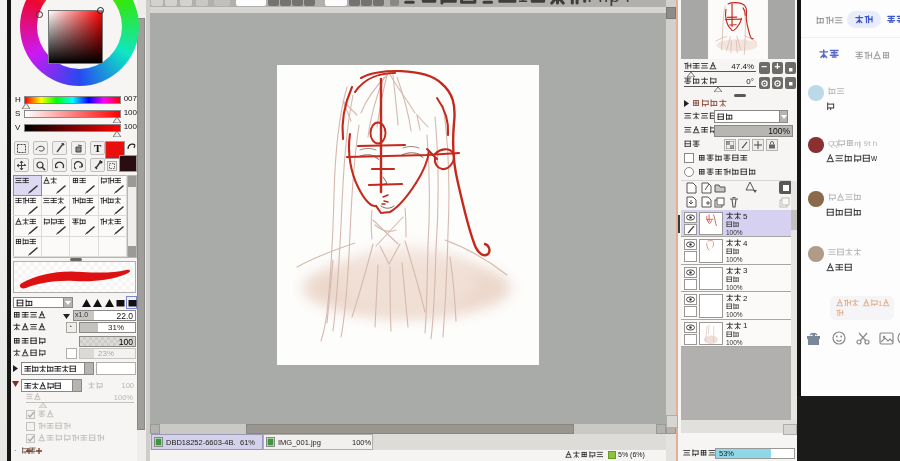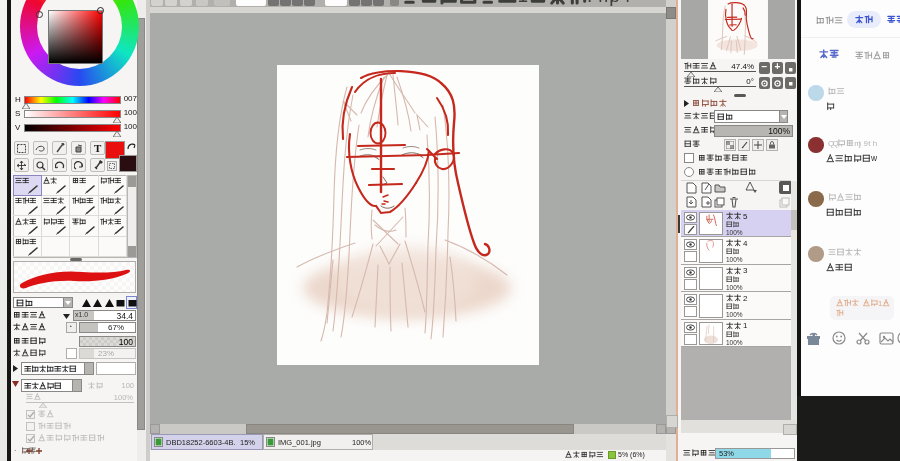--- a/index.html
+++ b/index.html
@@ -270,32 +270,32 @@
     <path d="M9.15,1.50L15.15,1.50M9.15,3.75L15.15,3.75M9.15,6.00L15.15,6.00M12.15,1.50L12.15,6.00" stroke="#111" stroke-width="0.82" stroke-linecap="round" fill="none"></path>
     <path d="M17.55,1.50L23.55,1.50M18.30,3.75L22.80,3.75M17.55,6.00L23.55,6.00" stroke="#111" stroke-width="0.82" stroke-linecap="round" fill="none"></path>
     <path d="M28.95,0.75L26.70,6.00M28.95,0.75L31.20,6.00M27.45,3.75L30.45,3.75M25.95,6.75L31.95,6.75" stroke="#111" stroke-width="0.82" stroke-linecap="round" fill="none"></path>
   </svg>
 <svg class="abs" style="left:63px;top:314px" width="7" height="5">
     <path d="M0,0h7l-3.5,5z" fill="#222"></path>
   </svg>
 <div style="position:absolute;left:73px;top:310px;width:63px;height:11px;background:#fff;border:1px solid #8a8886"></div>
 <div style="position:absolute;left:74px;top:311px;width:20px;height:9px;background:#c8c6c2"></div>
 <div class="abs" style="left:75px;top:311px;font-size:7px;color:#333">x1.0</div>
-<div class="abs" style="left:100px;top:310.5px;width:33px;text-align:right;font-size:8.5px;color:#111">34.4</div>
+<div class="abs" style="left:100px;top:310.5px;width:33px;text-align:right;font-size:8.5px;color:#111">22.0</div>
 <svg style="position:absolute;left:13px;top:323px;overflow:visible;opacity:1.0" width="34" height="9.5" viewBox="0 0 34 9.5">
     <path d="M0.75,2.25L6.75,2.25M3.75,0.75L3.75,6.75M1.50,6.75L3.38,4.50M6.00,6.75L4.12,4.50" stroke="#111" stroke-width="0.82" stroke-linecap="round" fill="none"></path>
     <path d="M12.15,0.75L9.90,6.00M12.15,0.75L14.40,6.00M10.65,3.75L13.65,3.75M9.15,6.75L15.15,6.75" stroke="#111" stroke-width="0.82" stroke-linecap="round" fill="none"></path>
     <path d="M17.55,1.50L23.55,1.50M18.30,3.75L22.80,3.75M17.55,6.00L23.55,6.00" stroke="#111" stroke-width="0.82" stroke-linecap="round" fill="none"></path>
     <path d="M28.95,0.75L26.70,6.00M28.95,0.75L31.20,6.00M27.45,3.75L30.45,3.75M25.95,6.75L31.95,6.75" stroke="#111" stroke-width="0.82" stroke-linecap="round" fill="none"></path>
   </svg>
 <div style="position:absolute;left:66px;top:322px;width:11px;height:11px;background:#f0eeec;border:1px solid #a8a6a2"></div>
 <div class="abs" style="left:68px;top:323px;font-size:7px;color:#555">◔</div>
 <div style="position:absolute;left:79px;top:322px;width:57px;height:11px;background:#fff;border:1px solid #8a8886"></div>
 <div style="position:absolute;left:80px;top:323px;width:18px;height:9px;background:#c4c2be"></div>
-<div class="abs" style="left:98px;top:322.5px;width:26px;text-align:right;font-size:8px;color:#222">67%</div>
+<div class="abs" style="left:98px;top:322.5px;width:26px;text-align:right;font-size:8px;color:#222">31%</div>
 <svg style="position:absolute;left:13px;top:337px;overflow:visible;opacity:1.0" width="34" height="9.5" viewBox="0 0 34 9.5">
     <path d="M1.50,1.50L6.00,1.50M1.50,1.50L1.50,6.00M1.50,6.00L6.00,6.00M6.00,1.50L6.00,6.00M1.50,3.75L6.00,3.75M3.75,1.50L3.75,6.00" stroke="#111" stroke-width="0.82" stroke-linecap="round" fill="none"></path>
     <path d="M9.15,1.50L15.15,1.50M9.15,3.75L15.15,3.75M9.15,6.00L15.15,6.00M12.15,1.50L12.15,6.00" stroke="#111" stroke-width="0.82" stroke-linecap="round" fill="none"></path>
     <path d="M17.93,1.12L23.18,1.12M17.93,1.12L17.93,6.38M23.18,1.12L23.18,6.38M17.93,6.38L23.18,6.38M17.93,3.75L23.18,3.75" stroke="#111" stroke-width="0.82" stroke-linecap="round" fill="none"></path>
     <path d="M26.70,0.75L26.70,6.75M26.70,1.88L31.95,1.88M31.95,1.88L31.95,5.25M26.70,5.25L31.95,5.25M29.33,5.25L29.33,6.75" stroke="#111" stroke-width="0.82" stroke-linecap="round" fill="none"></path>
   </svg>
 <div style="position:absolute;left:79px;top:336px;width:57px;height:11px;background:repeating-conic-gradient(#ceccc8 0% 25%, #dcdad6 0% 50%) 0 0/6px 6px;border:1px solid #8a8886"></div>
 <div class="abs" style="left:105px;top:336.5px;width:28px;text-align:right;font-size:8.5px;color:#000">100</div>
 <svg style="position:absolute;left:13px;top:349px;overflow:visible;opacity:1.0" width="34" height="9.5" viewBox="0 0 34 9.5">
     <path d="M0.75,2.25L6.75,2.25M3.75,0.75L3.75,6.75M1.50,6.75L3.38,4.50M6.00,6.75L4.12,4.50" stroke="#222" stroke-width="0.82" stroke-linecap="round" fill="none"></path>
@@ -492,21 +492,21 @@
 <div style="position:absolute;left:150px;top:424px;width:10px;height:10px;background:#b4b2ae;border:1px solid #999"></div>
 <div style="position:absolute;left:656px;top:424px;width:10px;height:10px;background:#b4b2ae;border:1px solid #999"></div>
 <div style="position:absolute;left:246px;top:424px;width:328px;height:10px;background:#98968f;border:1px solid #88867f"></div>
 <div style="position:absolute;left:150px;top:434px;width:516px;height:16px;background:#dedcd8"></div>
 <div style="position:absolute;left:151px;top:434px;width:112px;height:16px;background:#d4d2ea;border:1px solid #9a98b8"></div>
 <svg class="abs" style="left:154px;top:437px" width="9" height="10">
     <rect x="0.5" y="0.5" width="8" height="9" fill="#fff" stroke="#888"></rect>
     <rect x="1.5" y="1.5" width="6" height="7" fill="#3a9a3a"></rect>
   </svg>
 <div class="abs" style="left:166px;top:438px;width:70px;overflow:hidden;white-space:nowrap;font-size:7.5px;color:#222">DBD18252-6603-4B...</div>
-<div class="abs" style="left:240px;top:438px;font-size:7.5px;color:#222">15%</div>
+<div class="abs" style="left:240px;top:438px;font-size:7.5px;color:#222">61%</div>
 <div style="position:absolute;left:263px;top:434px;width:110px;height:16px;background:#f2f0ee;border:1px solid #b0aeaa"></div>
 <svg class="abs" style="left:266px;top:437px" width="9" height="10">
     <rect x="0.5" y="0.5" width="8" height="9" fill="#fff" stroke="#888"></rect>
     <rect x="1.5" y="1.5" width="6" height="7" fill="#3a9a3a"></rect>
   </svg>
 <div class="abs" style="left:278px;top:438px;font-size:7.5px;color:#222">IMG_001.jpg</div>
 <div class="abs" style="left:352px;top:438px;font-size:7.5px;color:#222">100%</div>
 <div style="position:absolute;left:150px;top:450px;width:516px;height:11px;background:#f6f4f2"></div>
 <svg style="position:absolute;left:565px;top:451px;overflow:visible;opacity:1.0" width="39" height="9" viewBox="0 0 39 9">
     <path d="M3.50,0.70L1.40,5.60M3.50,0.70L5.60,5.60M2.10,3.50L4.90,3.50M0.70,6.30L6.30,6.30" stroke="#222" stroke-width="0.77" stroke-linecap="round" fill="none"></path>

